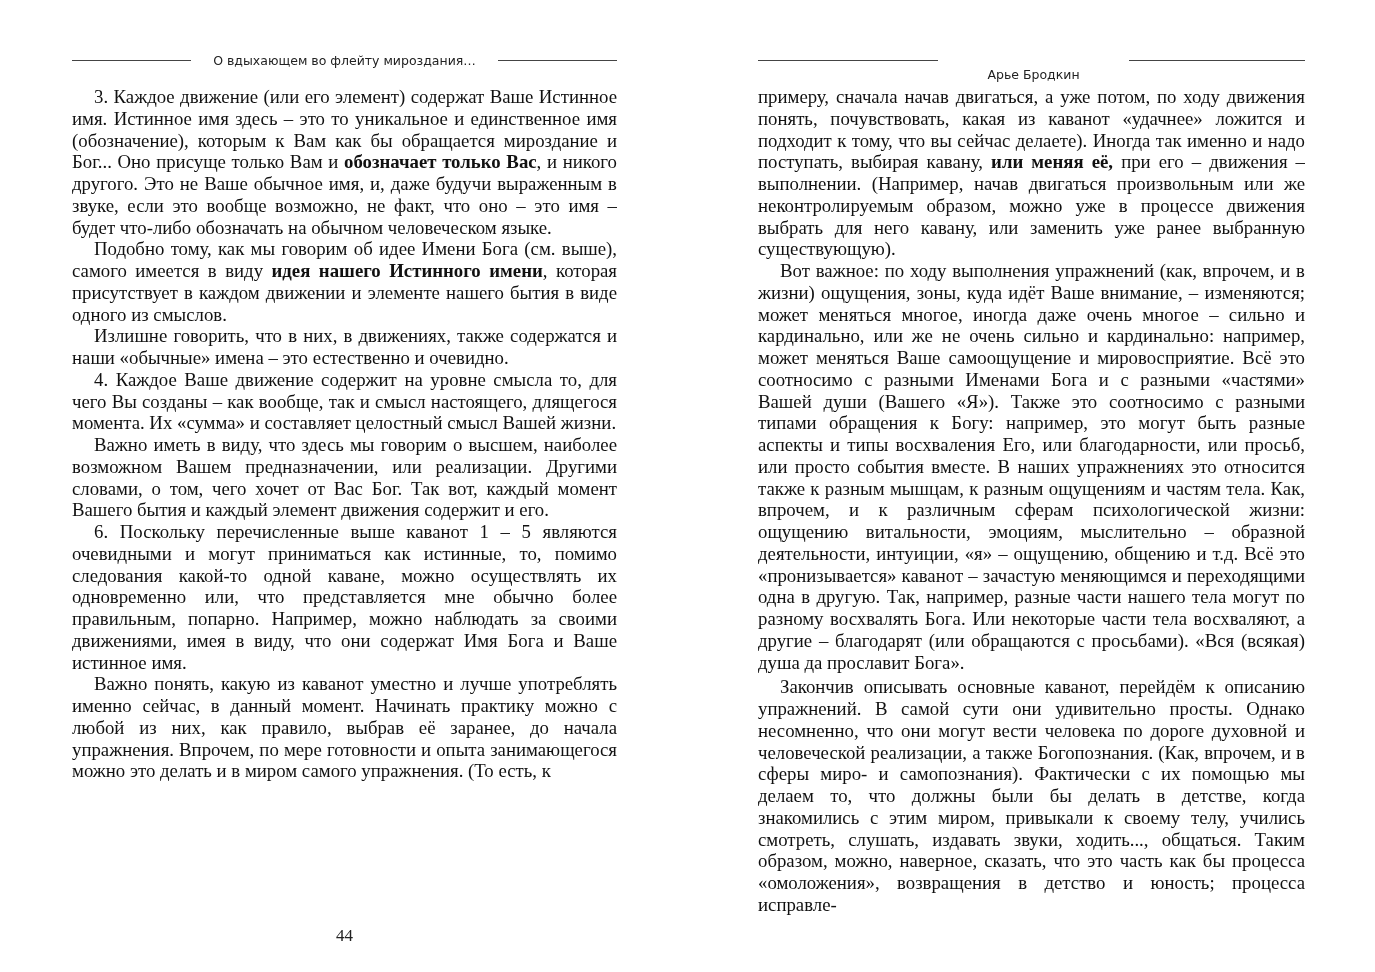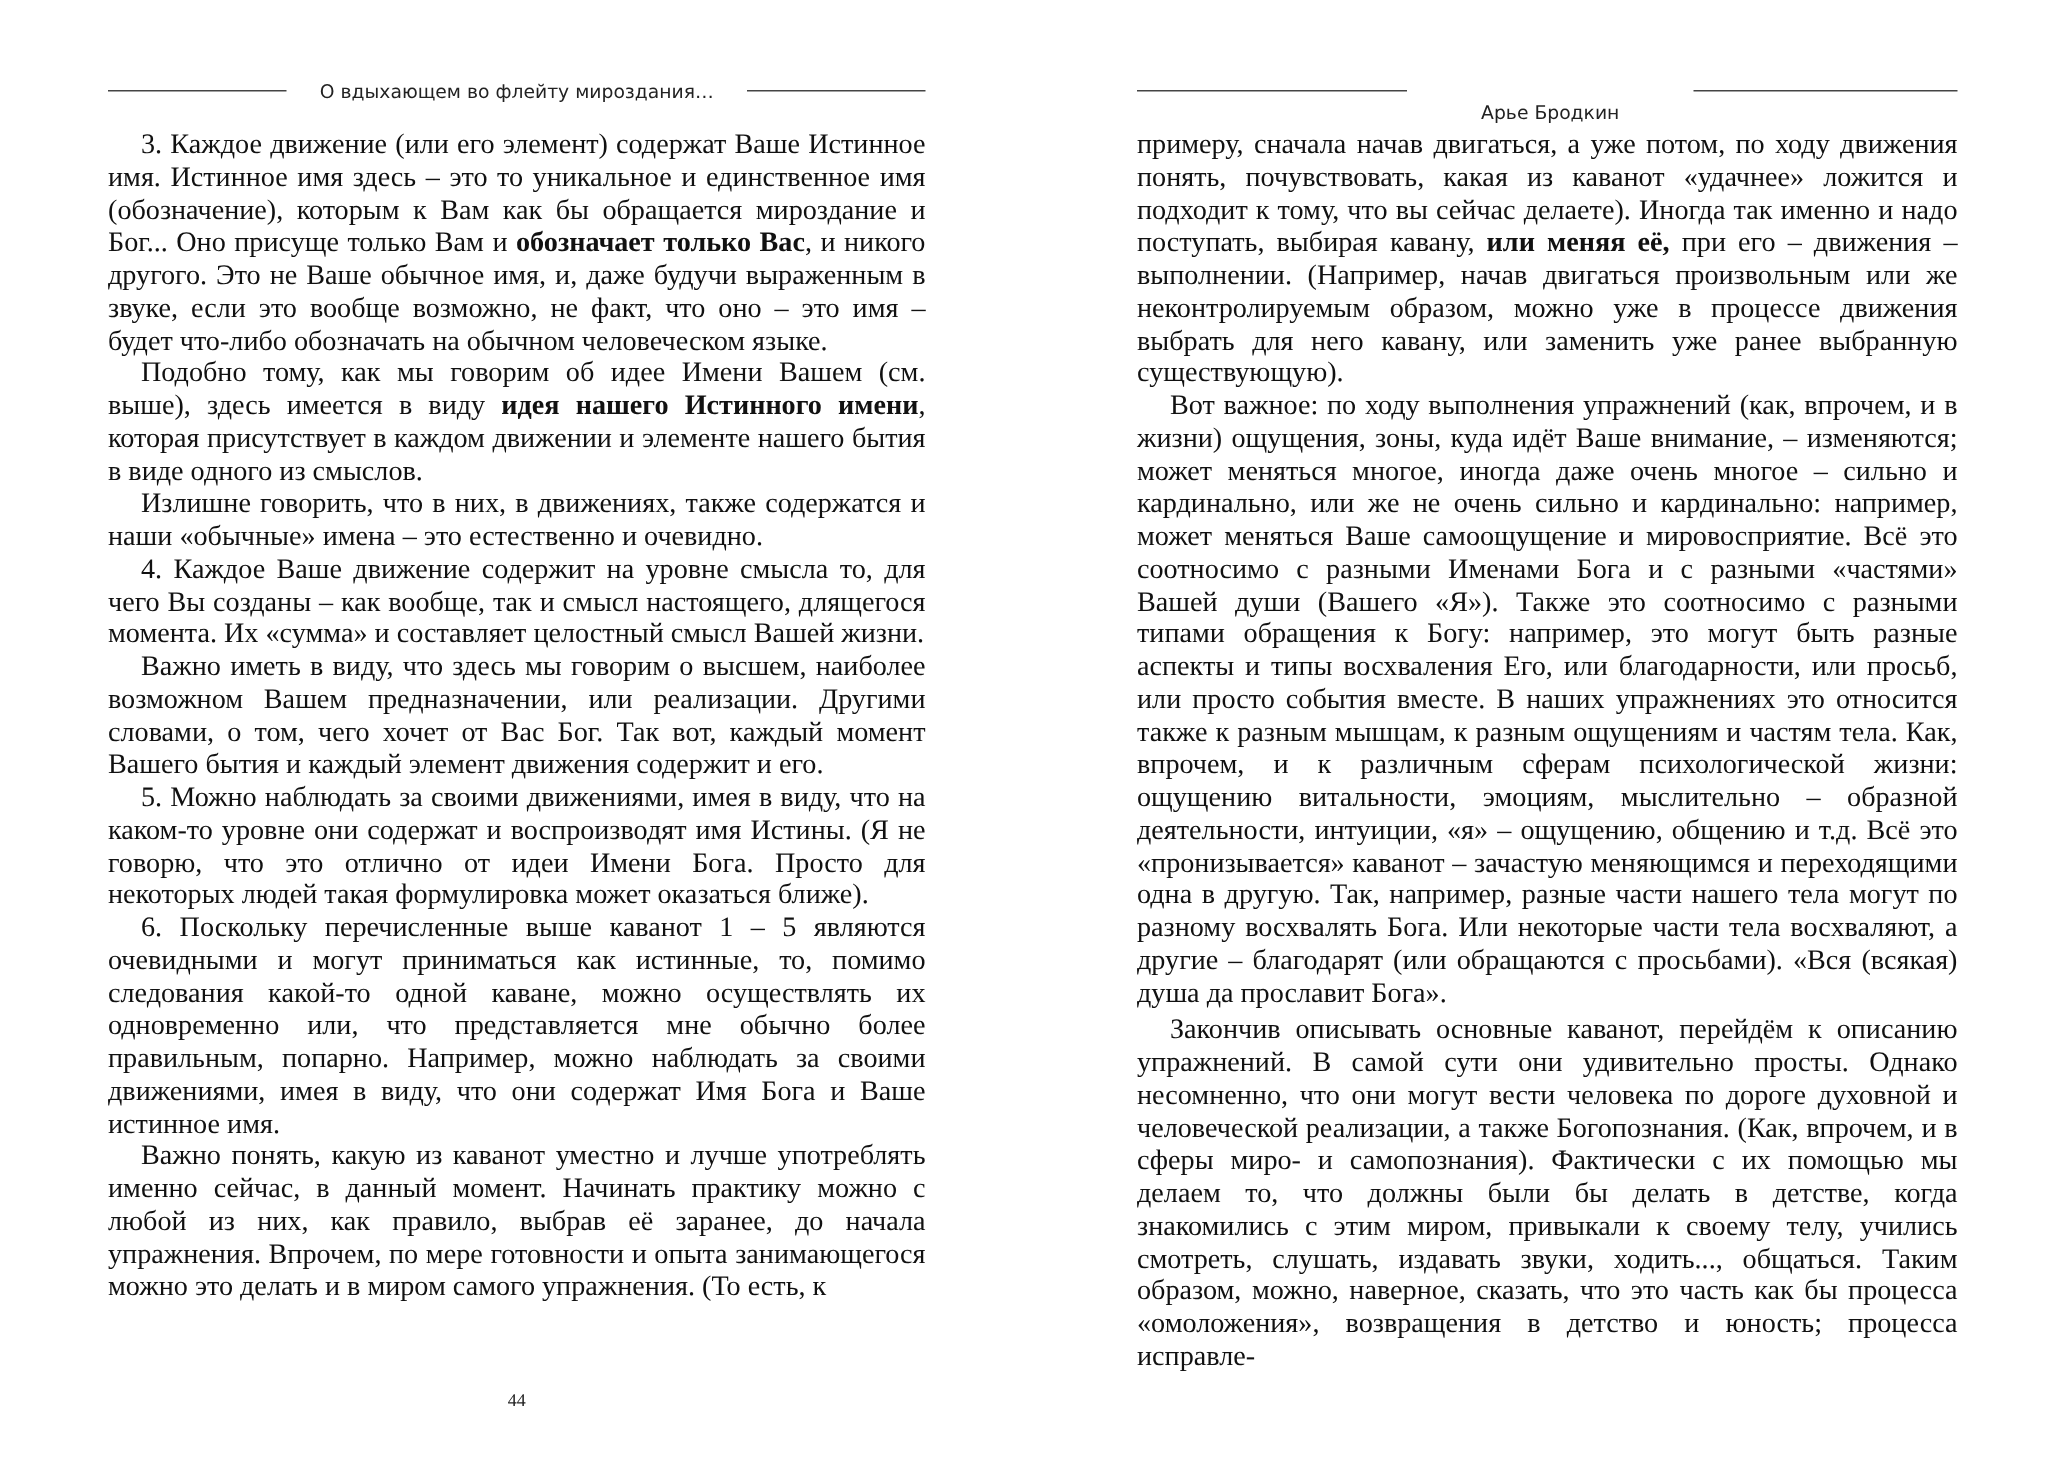--- a/index.html
+++ b/index.html
@@ -11,38 +11,37 @@
   .rule { flex: 1; height: 0; border-top: 1px solid #444; }
   .header-text { font-family: "DejaVu Sans", sans-serif; font-size: 12.5px; color: #222; padding: 0 10px; white-space: nowrap; }
   .page.right .header .rule.l { flex: 0 0 180px; }
   .page.right .header .header-text { flex: 1; text-align: center; margin-top: 28px; }
   .page.right .header .rule.r { flex: 0 0 176px; }
   .body { position: absolute; top: 86px; left: 0; right: 0; font-family: "Liberation Serif", serif; font-size: 18.8px; line-height: 21.75px; color: #111; text-align: justify; }
   .body p { margin: 0; text-indent: 22px; }
   .body p.noindent { text-indent: 0; }
   .body p.gap { margin-top: 3px; }
   .body b { font-weight: bold; }
-  .pagenum { position: absolute; top: 926px; left: 0; right: 0; text-align: center; font-family: "Liberation Serif", serif; font-size: 12px; color: #222; }
+  .pagenum { position: absolute; top: 926px; left: 0; right: 0; text-align: center; font-family: "Liberation Serif", serif; font-size: 17px; color: #222; }
 </style>
 </head>
 <body>
 
 <div class="page left">
   <div class="header">
     <div class="rule l"></div>
     <span class="header-text">О вдыхающем во флейту мироздания…</span>
     <div class="rule r"></div>
   </div>
   <div class="body">
       <p><span>3. Каждое движение (или его элемент) содержат Ваше Истинное имя. Истинное имя здесь – это то уникальное и единственное имя (обозначение), которым к Вам как бы обращается мироздание и Бог... Оно присуще только Вам и </span><b>обозначает только Вас</b><span>, и никого другого. Это не Ваше обычное имя, и, даже будучи выраженным в звуке, если это вообще возможно, не факт, что оно – это имя – будет что-либо обозначать на обычном человеческом языке.</span></p>
-      <p><span>Подобно тому, как мы говорим об идее Имени Вашем (см. выше), здесь имеется в виду </span><b>идея нашего Истинного имени</b><span>, которая присутствует в каждом движении и элементе нашего бытия в виде одного из смыслов.</span></p>
+      <p><span>Подобно тому, как мы говорим об идее Имени Бога (см. выше), самого имеется в виду </span><b>идея нашего Истинного имени</b><span>, которая присутствует в каждом движении и элементе нашего бытия в виде одного из смыслов.</span></p>
       <p><span>Излишне говорить, что в них, в движениях, также содержатся и наши «обычные» имена – это естественно и очевидно.</span></p>
       <p><span>4. Каждое Ваше движение содержит на уровне смысла то, для чего Вы созданы – как вообще, так и смысл настоящего, длящегося момента. Их «сумма» и составляет целостный смысл Вашей жизни.</span></p>
       <p><span>Важно иметь в виду, что здесь мы говорим о высшем, наиболее возможном Вашем предназначении, или реализации. Другими словами, о том, чего хочет от Вас Бог. Так вот, каждый момент Вашего бытия и каждый элемент движения содержит и его.</span></p>
-      <p><span>5. Можно наблюдать за своими движениями, имея в виду, что на каком-то уровне они содержат и воспроизводят имя Истины. (Я не говорю, что это отлично от идеи Имени Бога. Просто для некоторых людей такая формулировка может оказаться ближе).</span></p>
       <p><span>6. Поскольку перечисленные выше каванот 1 – 5 являются очевидными и могут приниматься как истинные, то, помимо следования какой-то одной каване, можно осуществлять их одновременно или, что представляется мне обычно более правильным, попарно. Например, можно наблюдать за своими движениями, имея в виду, что они содержат Имя Бога и Ваше истинное имя.</span></p>
       <p><span>Важно понять, какую из каванот уместно и лучше употреблять именно сейчас, в данный момент. Начинать практику можно с любой из них, как правило, выбрав её заранее, до начала упражнения. Впрочем, по мере готовности и опыта занимающегося можно это делать и в миром самого упражнения. (То есть, к</span></p>
     </div>
   <div class="pagenum">44</div>
 </div>
 
 <div class="page right">
   <div class="header">
     <div class="rule l"></div>
     <span class="header-text">Арье Бродкин</span>

